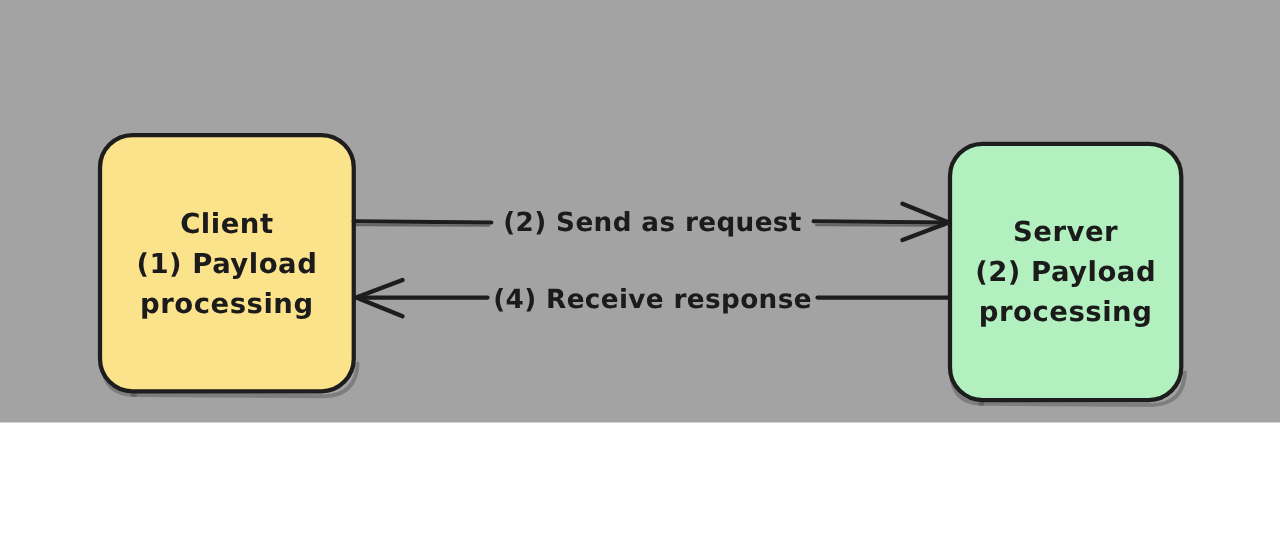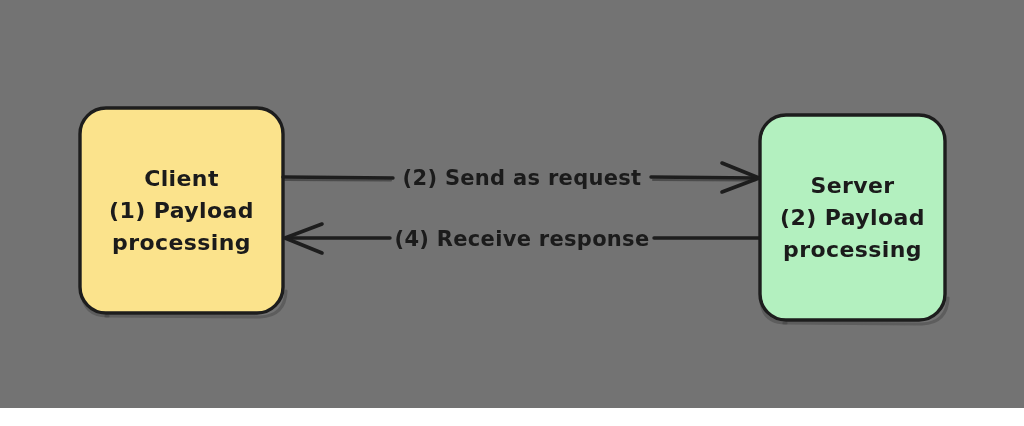--- a/index.html
+++ b/index.html
@@ -9,22 +9,22 @@
   }
   body {
     width: 1024px;
     height: 426px;
     font-family: "DejaVu Sans", sans-serif;
     overflow: hidden;
   }
   #canvas {
     position: relative;
     width: 1024px;
-    height: 408px;
-    background: #737373;
+    height: 338px;
+    background: #a3a3a3;
   }
   #diagram-svg {
     position: absolute;
     left: 0;
     top: 0;
     width: 1024px;
     height: 426px;
   }
   .node-text {
     font-family: "DejaVu Sans", sans-serif;

